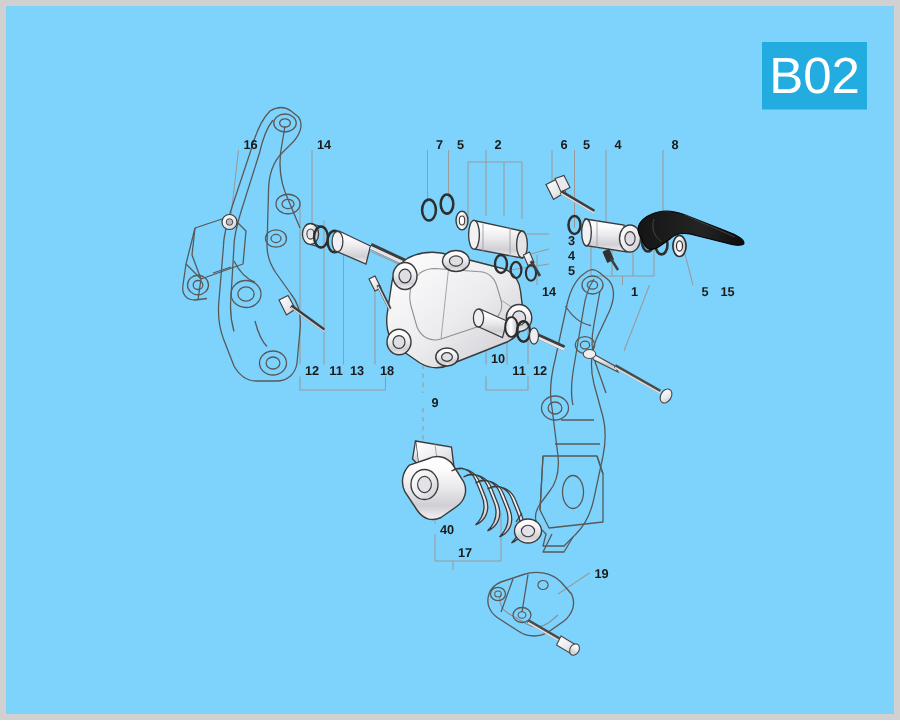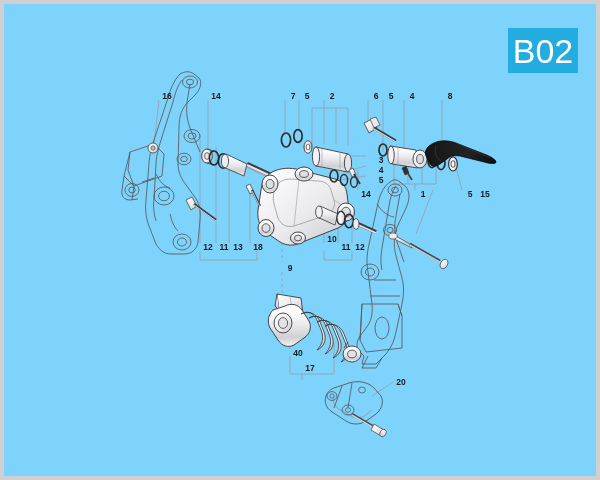--- a/index.html
+++ b/index.html
@@ -458,21 +458,21 @@
     <div class="plabel" style="left:204px;top:243px;">12</div>
     <div class="plabel" style="left:220px;top:243px;">11</div>
     <div class="plabel" style="left:234px;top:243px;">13</div>
     <div class="plabel" style="left:254px;top:243px;">18</div>
     <div class="plabel" style="left:328px;top:235px;">10</div>
     <div class="plabel" style="left:342px;top:243px;">11</div>
     <div class="plabel" style="left:356px;top:243px;">12</div>
     <div class="plabel" style="left:286px;top:264px;">9</div>
     <div class="plabel" style="left:294px;top:349px;">40</div>
     <div class="plabel" style="left:306px;top:364px;">17</div>
-    <div class="plabel" style="left:397px;top:378px;">20</div>
+    <div class="plabel" style="left:397px;top:378px;">19</div>
 
   </div>
 
   <div id="badge">
     <span>B02</span>
   </div>
 
   <div id="frame-border"></div>
 
 </div>

